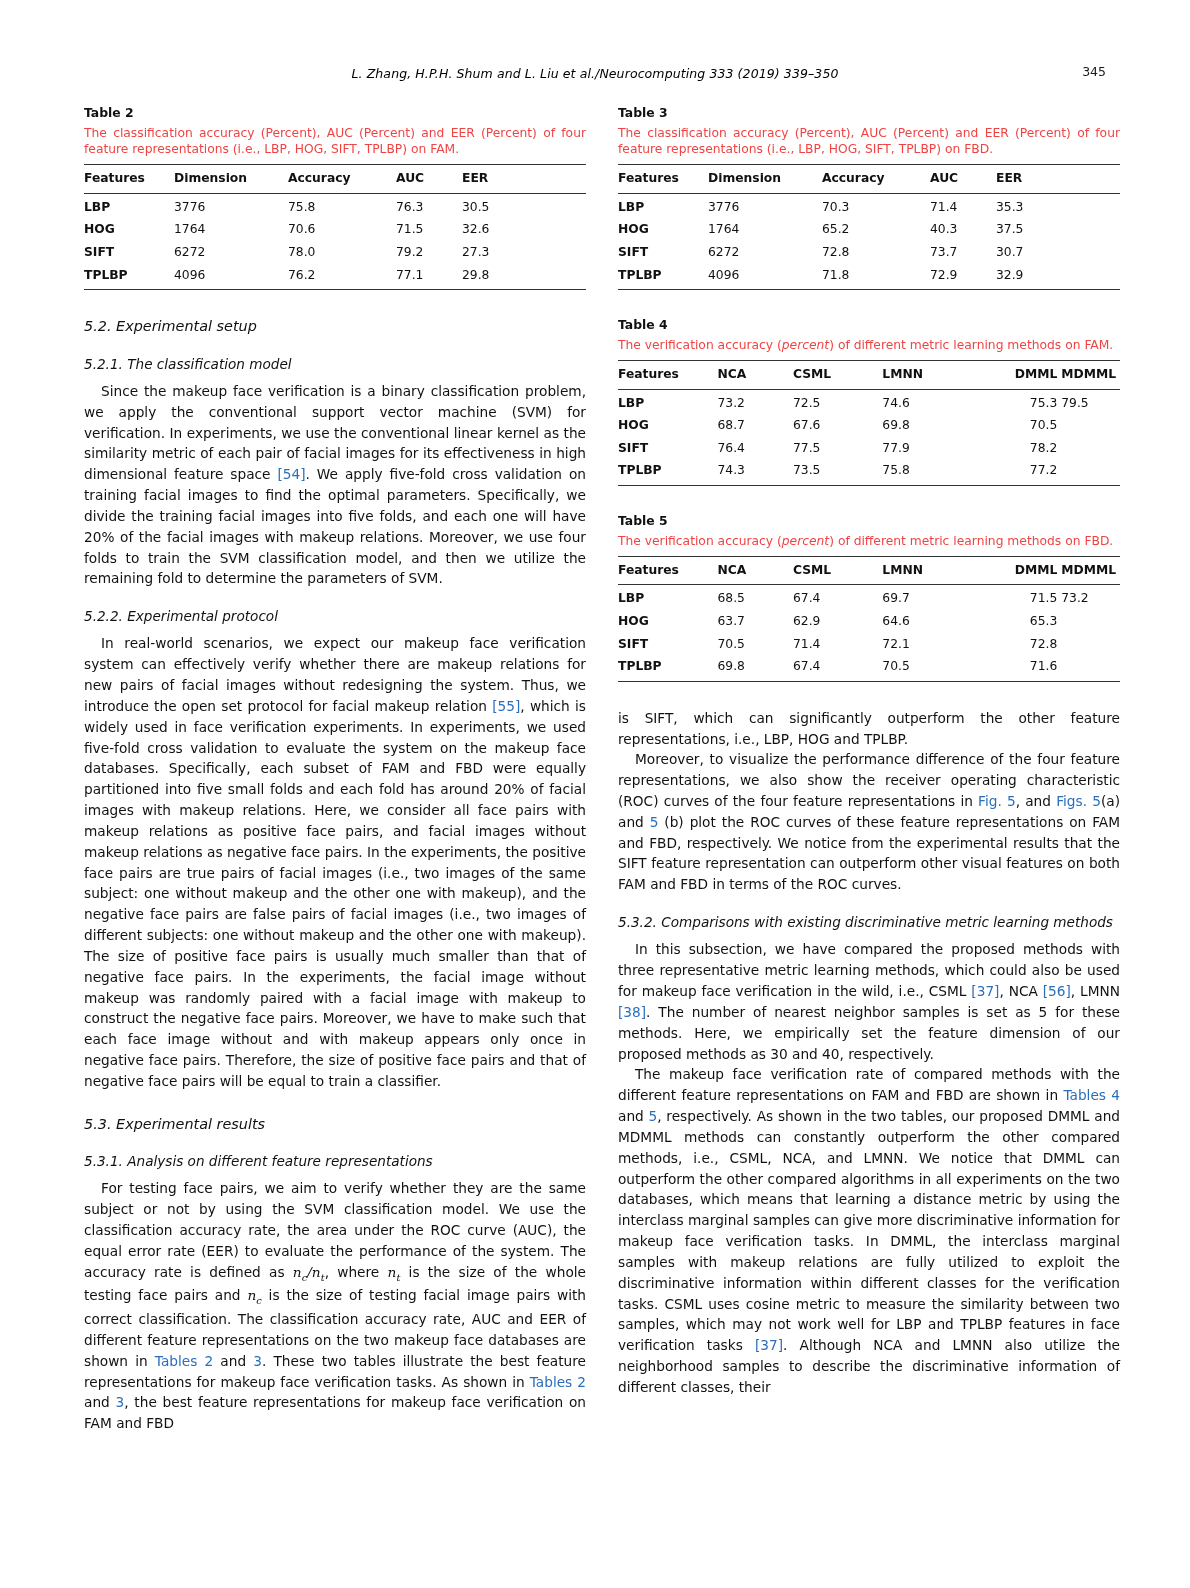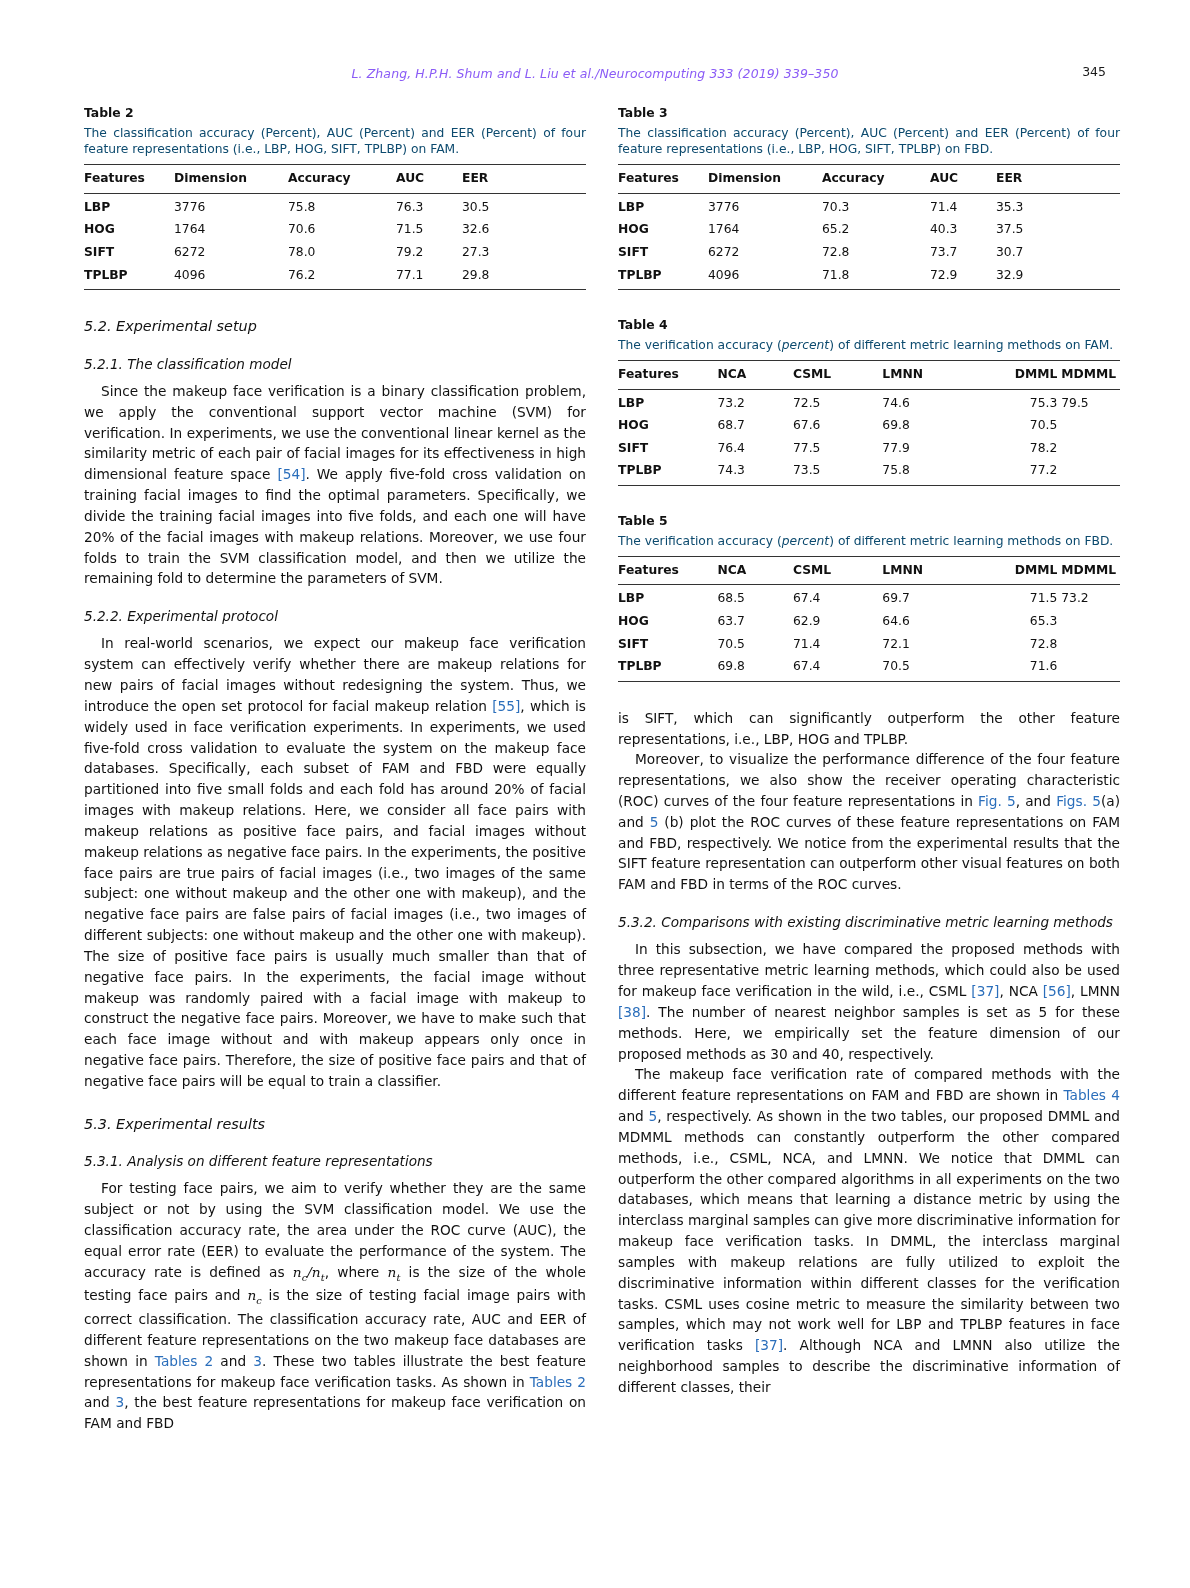--- a/index.html
+++ b/index.html
@@ -10,21 +10,21 @@
     color:#111111;
     position:relative;
   }
   .page { position:relative; width:1190px; height:1588px; padding:0; box-sizing:border-box; }
 
   
   .running-head {
     position:absolute; top:66px; left:0; right:0;
     display:flex; justify-content:center; align-items:center;
     font-family:"DejaVu Sans", sans-serif;
-    font-size:12.5px; font-style:italic; color:#8b5cf6;
+    font-size:12.5px; font-style:italic; color:#000000;
   }
   .running-head .rh-text { letter-spacing:0.1px; }
   .page-number {
     position:absolute; top:64px; right:84px;
     font-family:"DejaVu Sans", sans-serif;
     font-size:12.5px; color:#1a1a1a;
   }
 
   
   .col {
@@ -35,21 +35,21 @@
   .col-right { left:618px; }
 
   
   .tbl-block { margin-bottom:26px; }
   .tbl-label {
     font-family:"DejaVu Sans", sans-serif;
     font-weight:bold; font-size:12.4px; margin-bottom:3px; color:#111;
   }
   .tbl-caption {
     font-family:"DejaVu Sans", sans-serif;
-    font-size:12.3px; line-height:1.33; text-align:justify; color:#0c4a6e;
+    font-size:12.3px; line-height:1.33; text-align:justify; color:#ef4444;
     margin-bottom:7px;
   }
   table.data {
     border-collapse:collapse; width:100%;
     font-family:"DejaVu Sans", sans-serif;
     font-size:12.3px;
   }
   table.data thead th {
     font-weight:bold; text-align:left; padding:5px 4px 5px 0;
     border-top:1.1px solid #333; border-bottom:0.9px solid #333;

